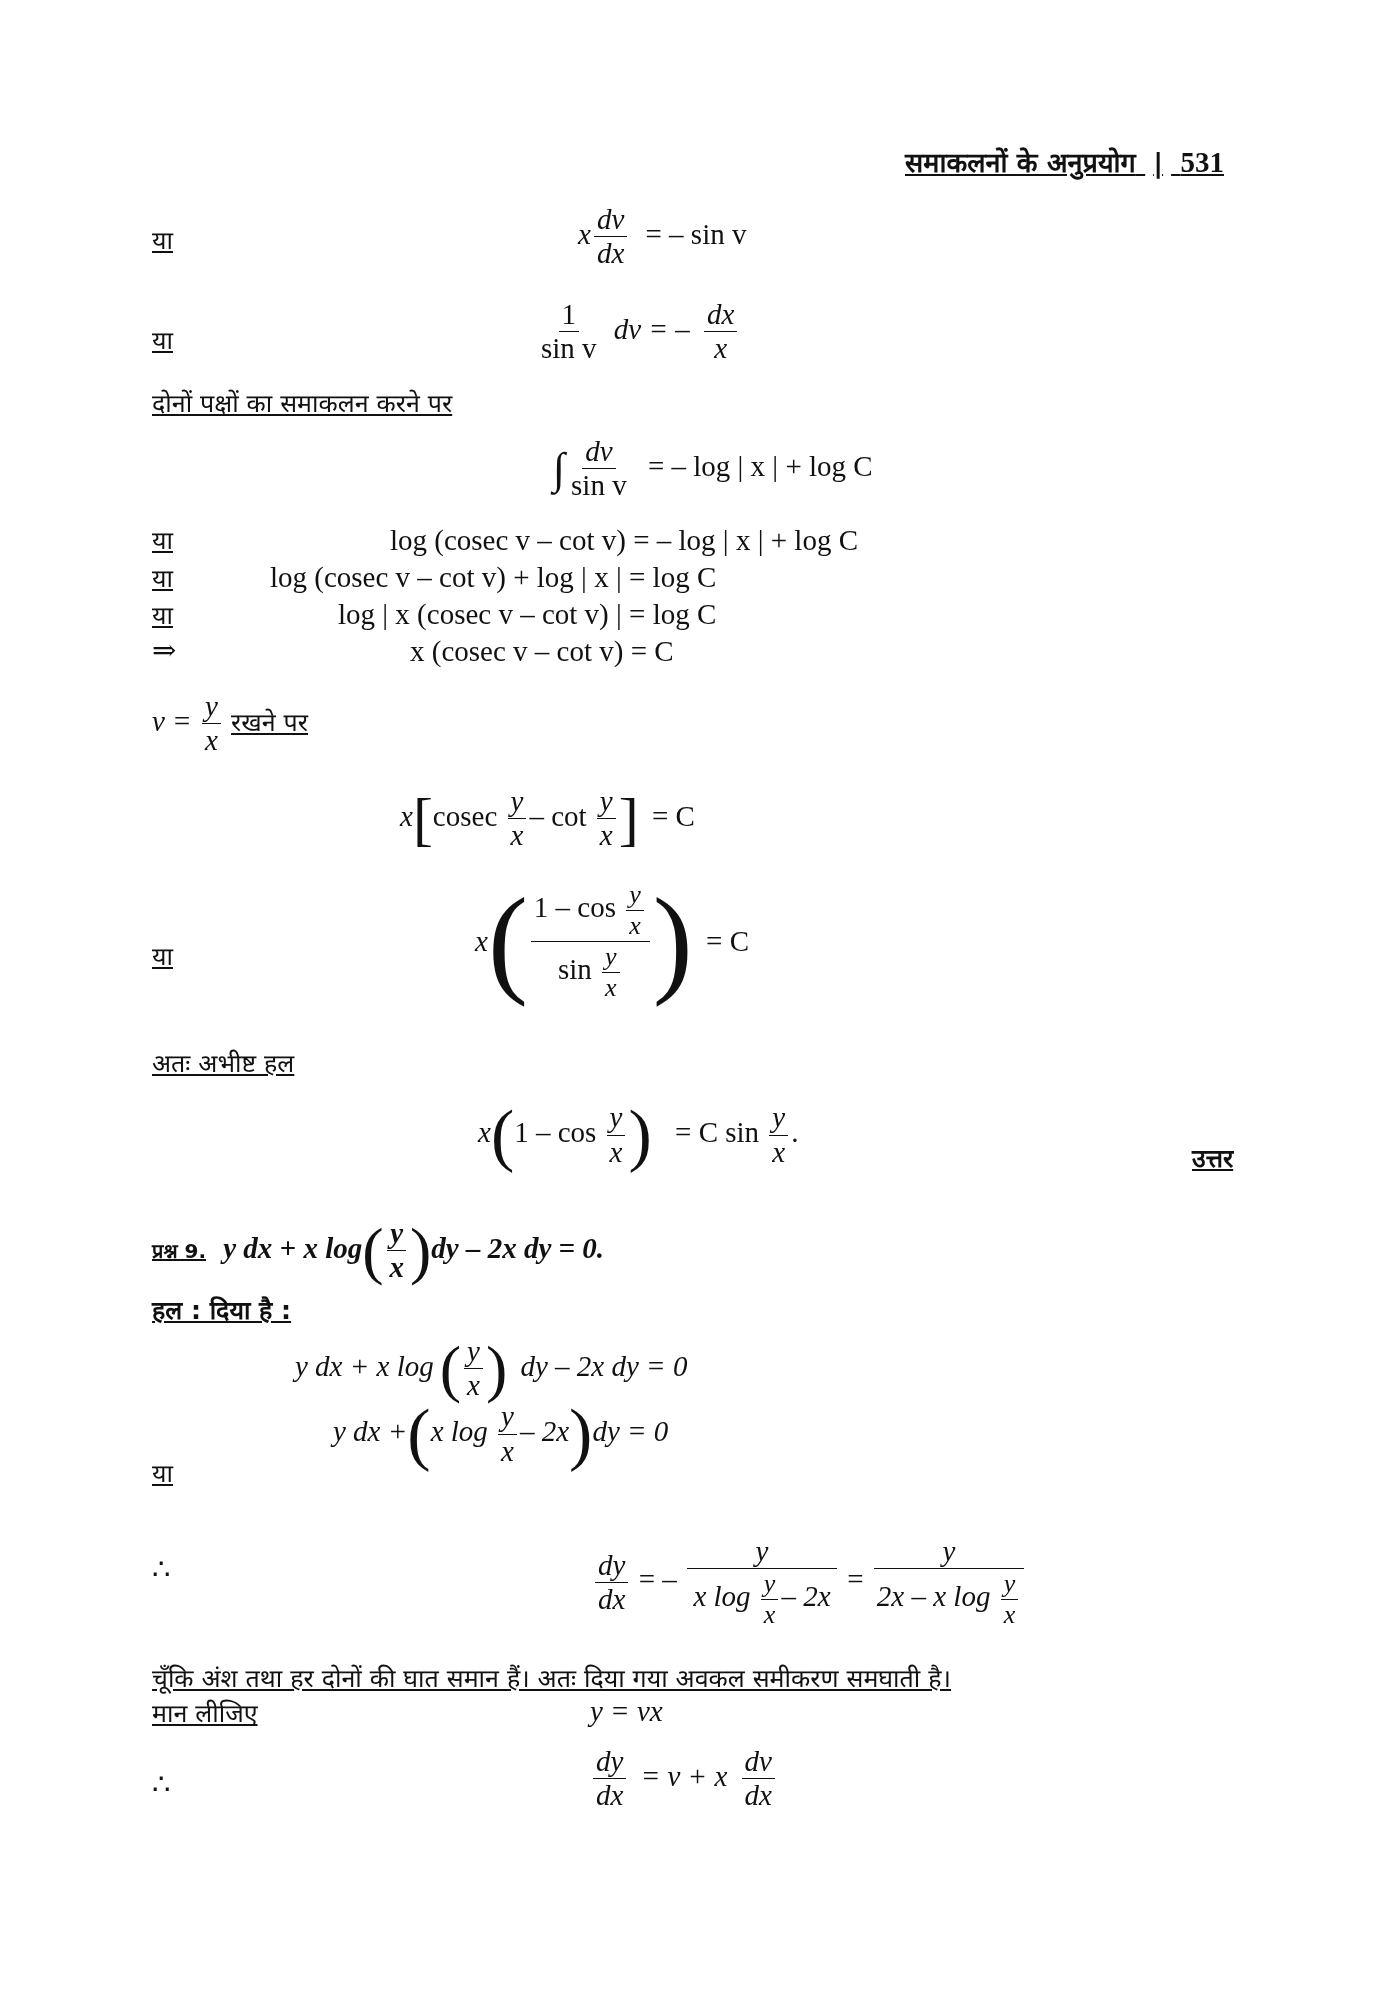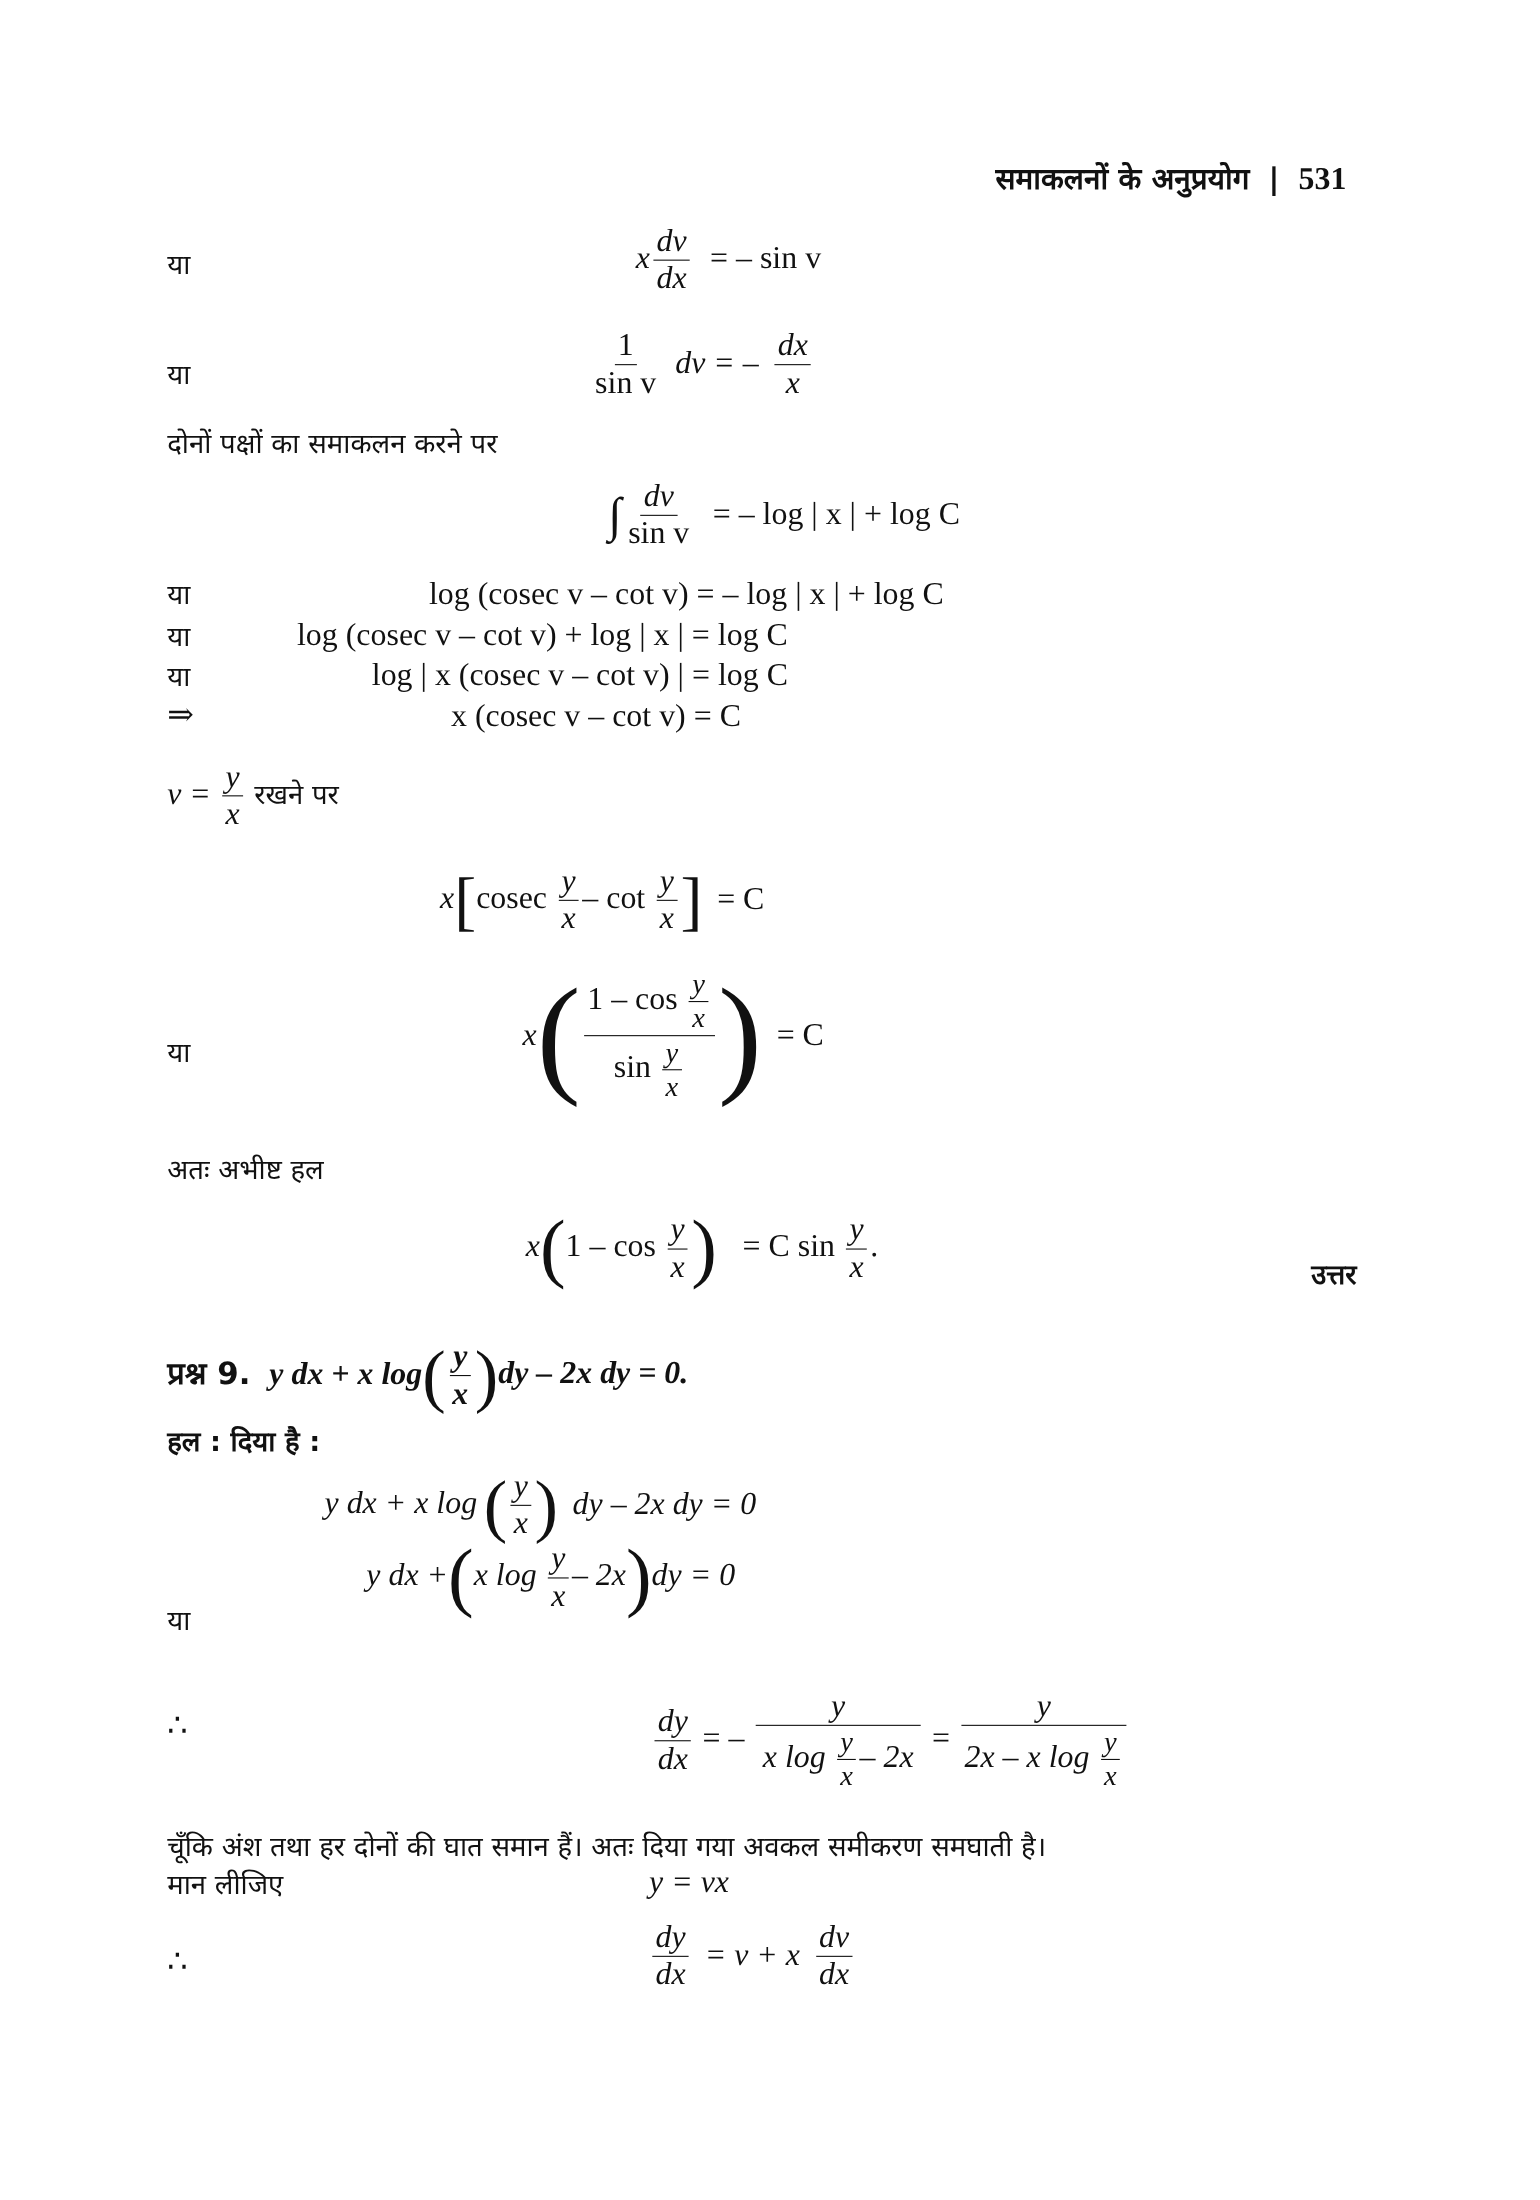--- a/index.html
+++ b/index.html
@@ -1,19 +1,19 @@
 <!DOCTYPE html>
 <html><head>
 <meta charset="utf-8">
 <style>
   html, body { margin:0; padding:0; background:#fff; }
   body { width:1400px; height:2000px; position:relative; overflow:hidden;
          font-family:"Liberation Serif","DejaVu Serif",serif; color:#111; }
   .abs { position:absolute; white-space:nowrap; }
-  .hi { font-family:"DejaVu Sans","Liberation Sans",sans-serif; font-size:25px; }
+  .hi { font-family:"DejaVu Sans","Liberation Sans",sans-serif; font-size:25px;text-decoration:underline; }
   .m { font-size:29px; line-height:1; }
   .i { font-style:italic; }
   .frac { display:inline-flex; flex-direction:column; align-items:center; vertical-align:middle; margin:0 3px; }
   .frac > span { display:block; padding:0 3px; line-height:1.15; }
   .frac > span.num { border-bottom:1.6px solid #111; }
   .bold { font-weight:bold;margin-top:12px; }
   .header { font-weight:bold; }
 </style>
 </head>
 <body>
@@ -115,21 +115,21 @@
     </span><span style="font-size:70px; vertical-align:middle; font-weight:100;">)</span>
   <span style="margin-left:16px;">= C sin</span>
   <span class="frac">
       <span class="num i">y</span>
       <span class="i">x</span>
     </span><span>.</span>
 </div>
 <div class="abs hi bold" style="left:1192px; top:1128px;">उत्तर</div>
 
 <div class="abs m bold" style="left:152px; top:1205px;">
-  <span class="hi bold" style="font-size:28px;">प्रश्न 9.</span>
+  <span class="hi bold" style="font-size:20px;">प्रश्न 9.</span>
   <span class="i" style="margin-left:10px;">y dx + x log</span><span style="font-size:64px; vertical-align:middle; font-weight:100;">(</span><span class="frac">
       <span class="num i">y</span>
       <span class="i">x</span>
     </span><span style="font-size:64px; vertical-align:middle; font-weight:100;">)</span><span class="i">dy – 2x dy = 0.</span>
 </div>
 
 <div class="abs hi bold" style="left:152px; top:1280px;">हल : दिया है :</div>
 
 <div class="abs m" style="left:295px; top:1335px;">
   <span class="i">y dx + x log</span><span style="font-size:64px; vertical-align:middle; font-weight:100; margin-left:6px;">(</span><span class="frac">

